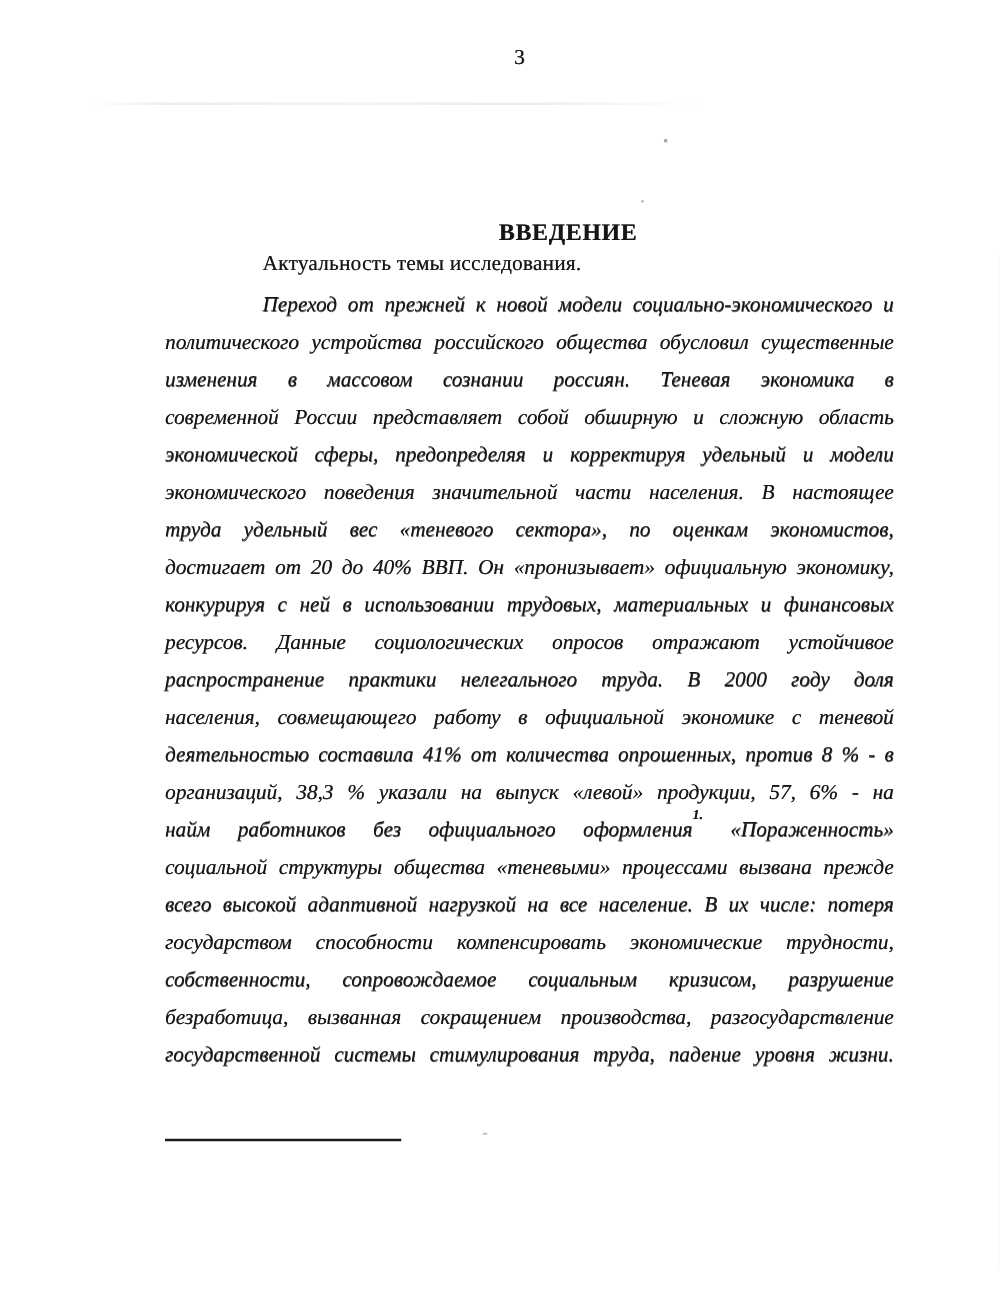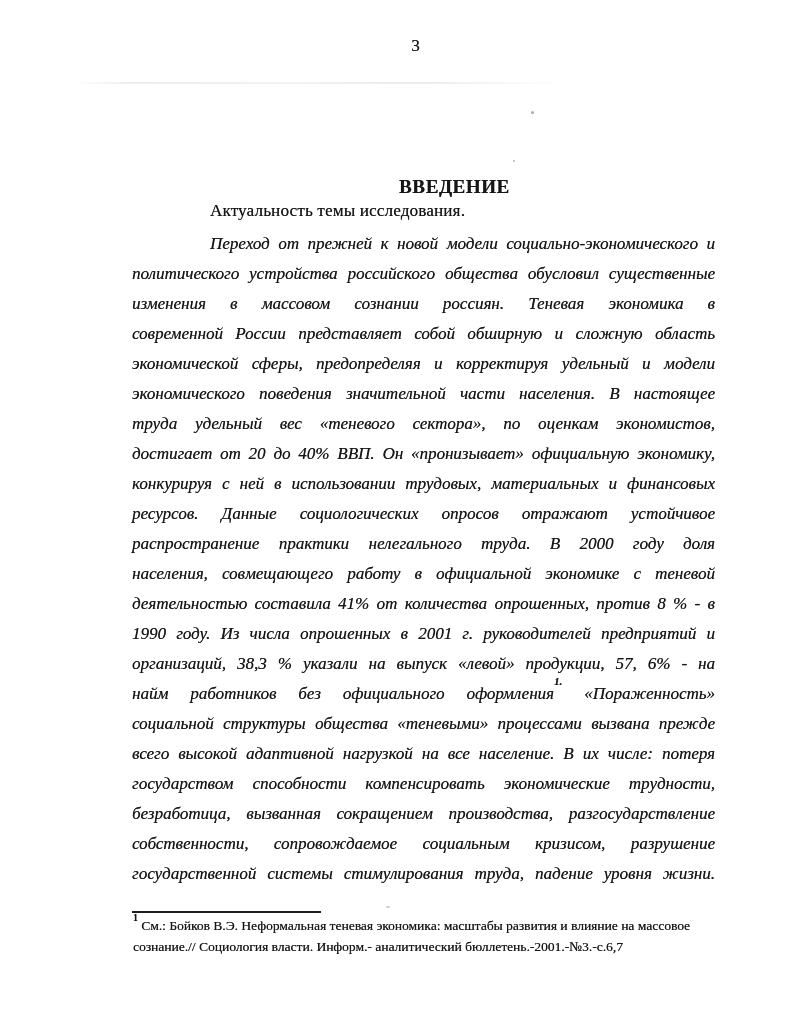--- a/index.html
+++ b/index.html
@@ -85,31 +85,26 @@
       <div class="line">современной России представляет собой обширную и сложную область</div>
       <div class="line">экономической сферы, предопределяя и корректируя удельный и модели</div>
       <div class="line">экономического поведения значительной части населения. В настоящее</div>
       <div class="line">труда удельный вес «теневого сектора», по оценкам экономистов,</div>
       <div class="line">достигает от 20 до 40% ВВП. Он «пронизывает» официальную экономику,</div>
       <div class="line">конкурируя с ней в использовании трудовых, материальных и финансовых</div>
       <div class="line">ресурсов. Данные социологических опросов отражают устойчивое</div>
       <div class="line">распространение практики нелегального труда. В 2000 году доля</div>
       <div class="line">населения, совмещающего работу в официальной экономике с теневой</div>
       <div class="line">деятельностью составила 41% от количества опрошенных, против 8 % - в</div>
-      <div class="line">1990 году. Из числа опрошенных в 2001 г. руководителей предприятий и</div>
       <div class="line">организаций, 38,3 % указали на выпуск «левой» продукции, 57, 6% - на</div>
       <div class="line"><span>найм работников без официального оформления</span><sup class="supref">1.</sup><span> «Пораженность»</span></div>
       <div class="line">социальной структуры общества «теневыми» процессами вызвана прежде</div>
       <div class="line">всего высокой адаптивной нагрузкой на все население. В их числе: потеря</div>
       <div class="line">государством способности компенсировать экономические трудности,</div>
+      <div class="line">собственности, сопровождаемое социальным кризисом, разрушение</div>
       <div class="line">безработица, вызванная сокращением производства, разгосударствление</div>
-      <div class="line">собственности, сопровождаемое социальным кризисом, разрушение</div>
       <div class="line">государственной системы стимулирования труда, падение уровня жизни.</div>
     </div>
 
   <div class="footnote-rule"></div>
 
-  <div class="footnote txt">
-      <div class="fnline"><sup class="supref">1</sup> См.: Бойков В.Э. Неформальная теневая экономика: масштабы развития и влияние на массовое</div>
-      <div class="fnline">сознание.// Социология власти. Информ.- аналитический бюллетень.-2001.-№3.-с.6,7</div>
-    </div>
 
 </div>
 
 </body></html>

